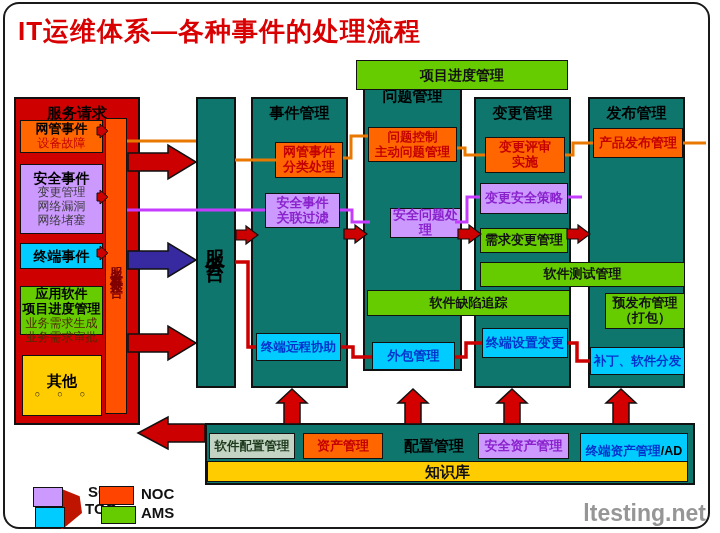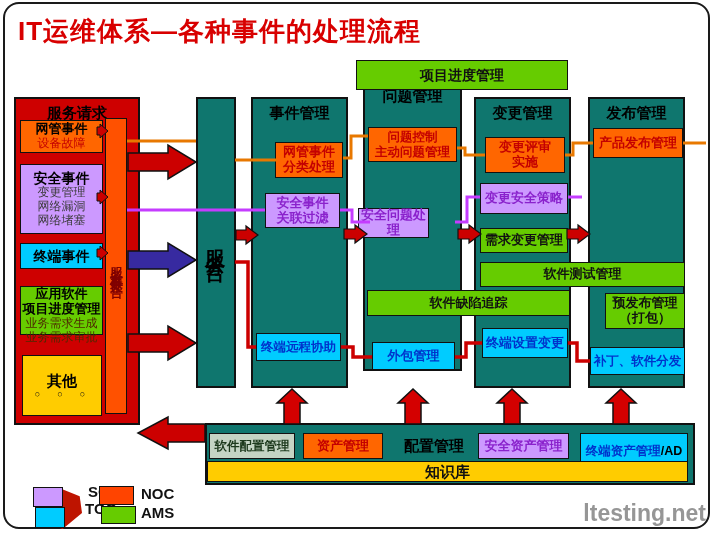--- a/index.html
+++ b/index.html
@@ -100,21 +100,21 @@
   <span>关联过滤</span>
 </div>
 <div class="bx c-cyan" style="left:256px;top:333px;width:85px;height:28px;font-size:12.5px;">
   <span>终端远程协助</span>
 </div>
 
 <div class="bx c-orange" style="left:368px;top:127px;width:89px;height:35px;font-size:12.5px;">
   <span>问题控制</span>
   <span>主动问题管理</span>
 </div>
-<div class="bx c-purple" style="left:358px;top:208px;width:71px;height:30px;">
+<div class="bx c-purple" style="left:390px;top:208px;width:71px;height:30px;">
   <span>安全问题处理</span>
 </div>
 <div class="bx c-cyan" style="left:372px;top:342px;width:83px;height:28px;">
   <span>外包管理</span>
 </div>
 
 <div class="bx c-orange" style="left:485px;top:137px;width:80px;height:36px;">
   <span>变更评审</span>
   <span>实施</span>
 </div>

